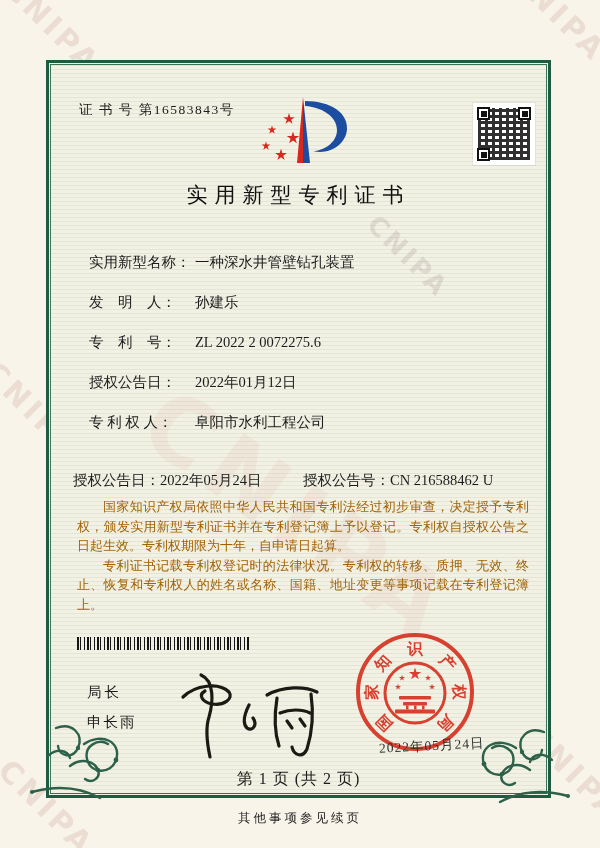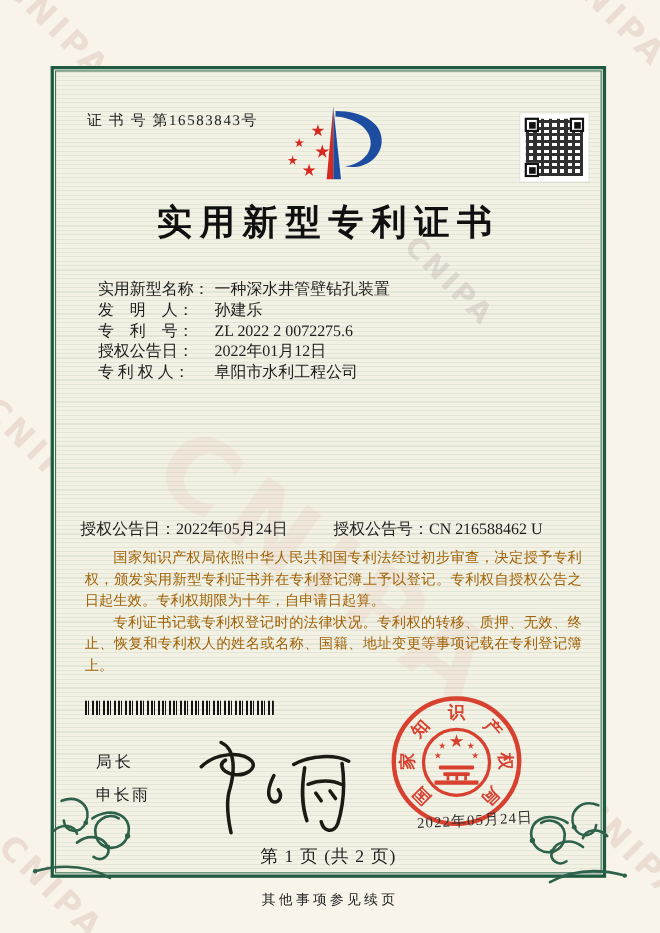--- a/index.html
+++ b/index.html
@@ -45,24 +45,24 @@
   .qr-pattern { position:absolute; inset:5px;
     background-image:
       repeating-linear-gradient(0deg,#141414 0 3px,transparent 3px 6px),
       repeating-linear-gradient(90deg,#141414 0 3px,transparent 3px 7px);
     opacity:.88; }
   .finder { position:absolute; width:13px; height:13px; border:2.5px solid #111; background:#fff; box-sizing:border-box; }
   .finder::after { content:""; position:absolute; inset:1.5px; background:#111; }
   .finder.tl { left:4px; top:4px; } .finder.tr { right:4px; top:4px; } .finder.bl { left:4px; bottom:4px; }
 
   .title { position:absolute; left:0; top:118px; width:100%; text-align:center;
-    font-size:32px; font-weight:bold; letter-spacing:7px; color:#101010; }
+    font-size:21px; font-weight:normal; letter-spacing:7px; color:#101010; }
 
   .rows { position:absolute; left:40px; top:190px; font-size:14.5px; }
-  .row { white-space:nowrap; }
+  .row { margin-bottom:21px; white-space:nowrap; }
   .row-label { display:inline-block; min-width:106px; }
   .grant { position:absolute; left:24px; top:408px; font-size:14.5px; white-space:nowrap; }
   .grant-right { position:absolute; left:230px; top:0; }
 
   .paras { position:absolute; left:28px; top:434px; width:452px;
     font-size:13px; line-height:19.6px; text-align:justify; color:#a16207; }
   .paras p { margin:0; text-indent:2em; }
 
   .barcode { position:absolute; left:28px; top:574px; width:172px; height:13px;
     background:repeating-linear-gradient(90deg,#151515 0 2px,transparent 2px 3px,#151515 3px 4px,transparent 4px 7px,#151515 7px 8px,transparent 8px 10px); }

